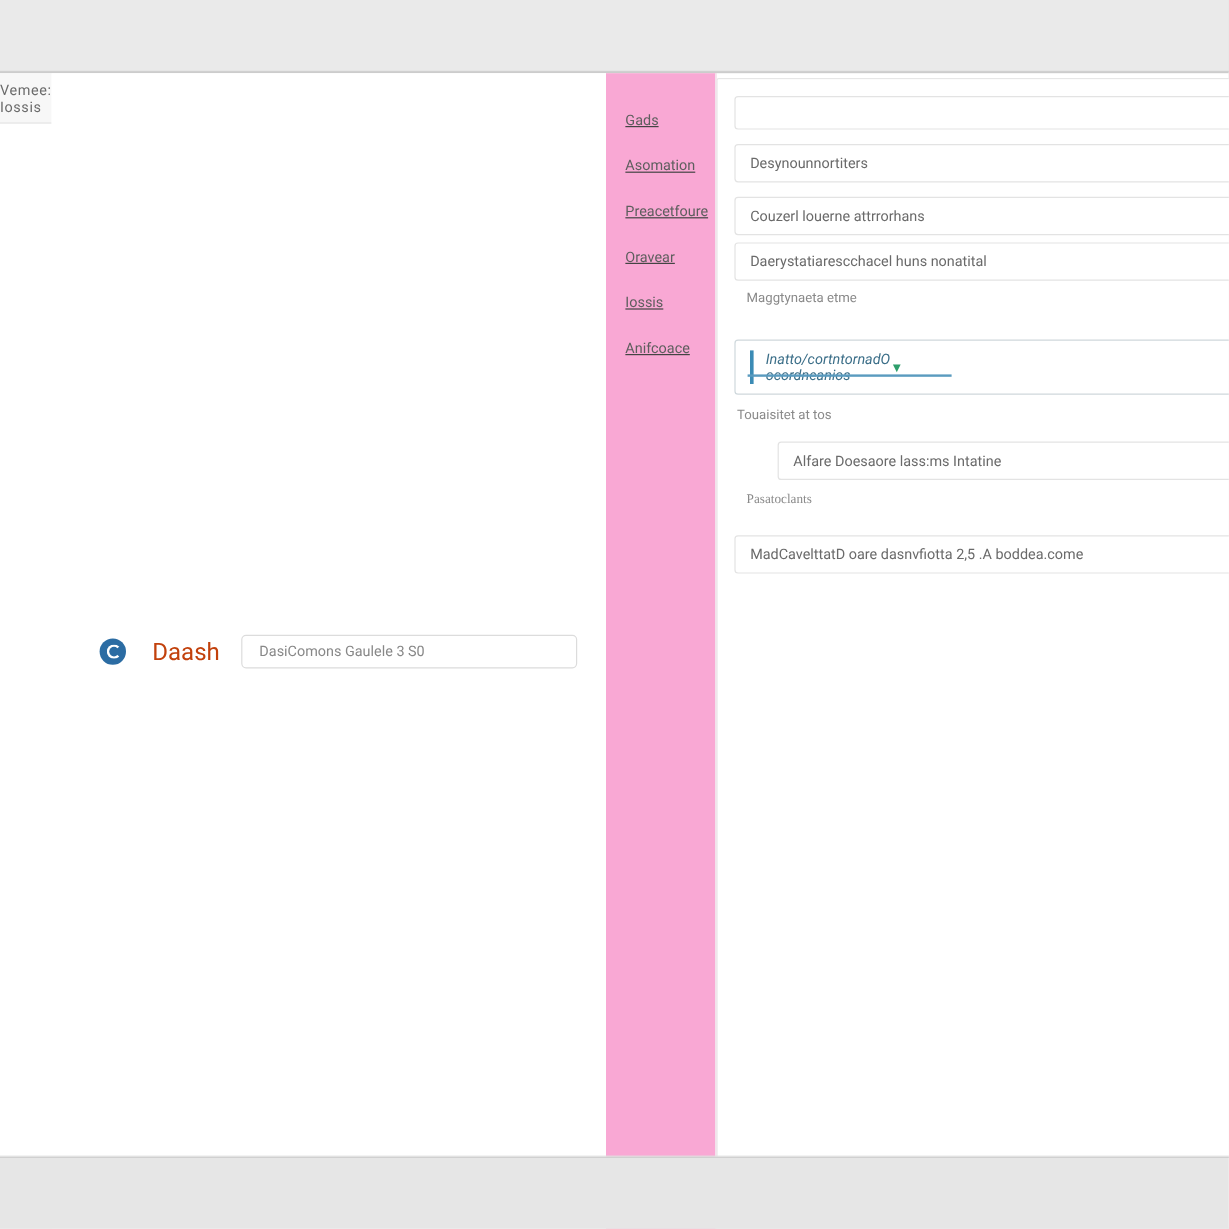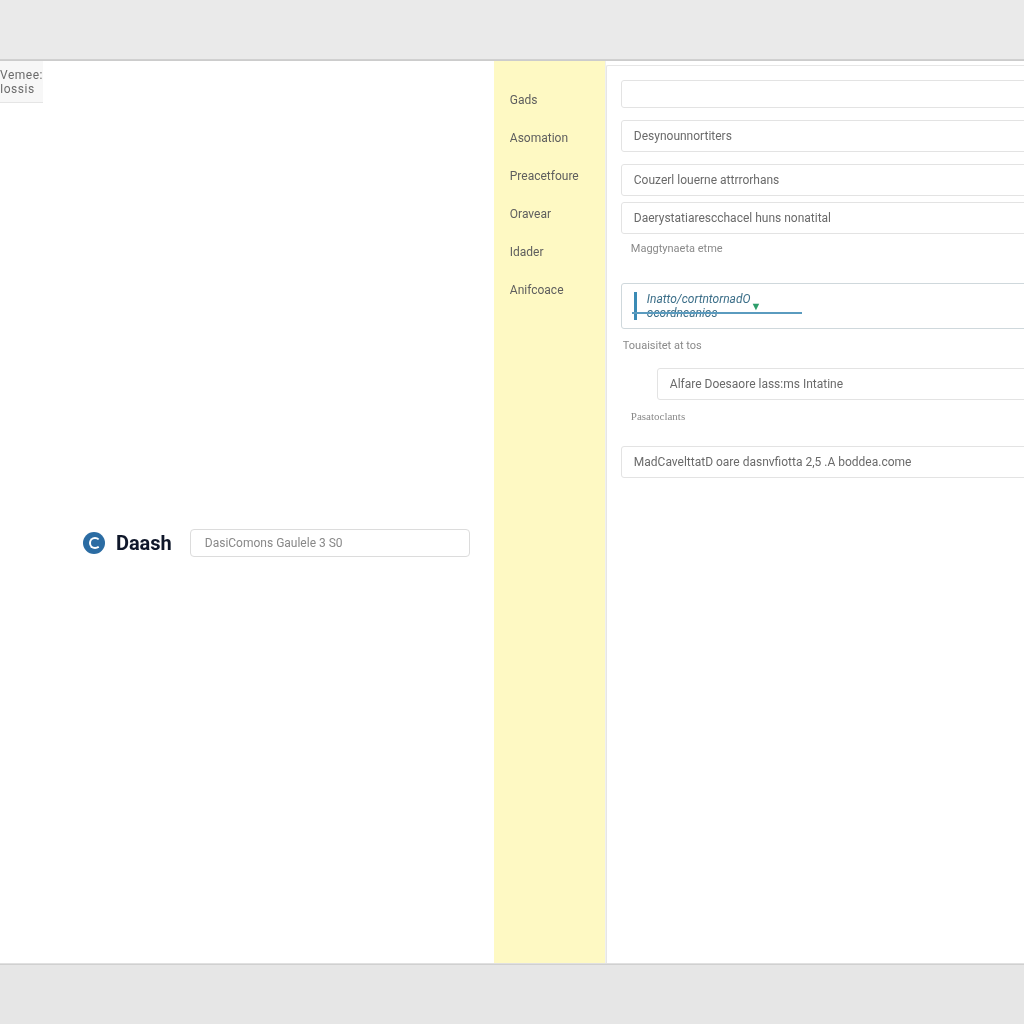--- a/index.html
+++ b/index.html
@@ -37,24 +37,24 @@
     .header-row {
       display: flex;
       align-items: center;
       padding: 16px 24px 16px 40px;
       gap: 18px;
       background: #fff;
     }
     .logo {
       display: flex;
       align-items: center;
-      gap: 11px;
+      gap: 22px;
       font-size: 20px;
-      font-weight: 700;
-      color: #0f172a;
+      font-weight: 400;
+      color: #c2410c;
     }
     .logo-mark {
       width: 22px;
       height: 22px;
       background: #2b6ca3;
       border-radius: 50%;
       position: relative;
     }
     .logo-mark::after{
       content:""; position:absolute; left:6px; top:5px; width:8px; height:8px;
@@ -68,24 +68,25 @@
       font-size: 12px;
       min-width: 280px;
       background: #fff;
     }
     .body-split {
       display: flex;
       flex: 1;
       min-height: 0;
     }
     .sidebar {
-      width: 112px;
+      width: 92px;
       padding: 20px 0 0 12px;
       border-right: 1px solid #f0f0f0;
-      background: #fef9c3;
+      background: #f9a8d4;
+      text-decoration: underline;
     }
     .sidebar-item {
       font-size: 12px;
       color: #5e5e5e;
       padding: 12px 4px;
       cursor: pointer;
     }
     .main-panel {
       flex: 1;
       border: 1px solid #e6e6e6;
@@ -178,21 +179,21 @@
       <div class="sidebar-item">
         <span>Asomation</span>
       </div>
       <div class="sidebar-item">
         <span>Preacetfoure</span>
       </div>
       <div class="sidebar-item">
         <span>Oravear</span>
       </div>
       <div class="sidebar-item">
-        <span>Idader</span>
+        <span>Iossis</span>
       </div>
       <div class="sidebar-item">
         <span>Anifcoace</span>
       </div>
     </nav>
 
     <div class="main-panel">
 
       <div class="field-row tall">
         <span class="corner-box"></span>

